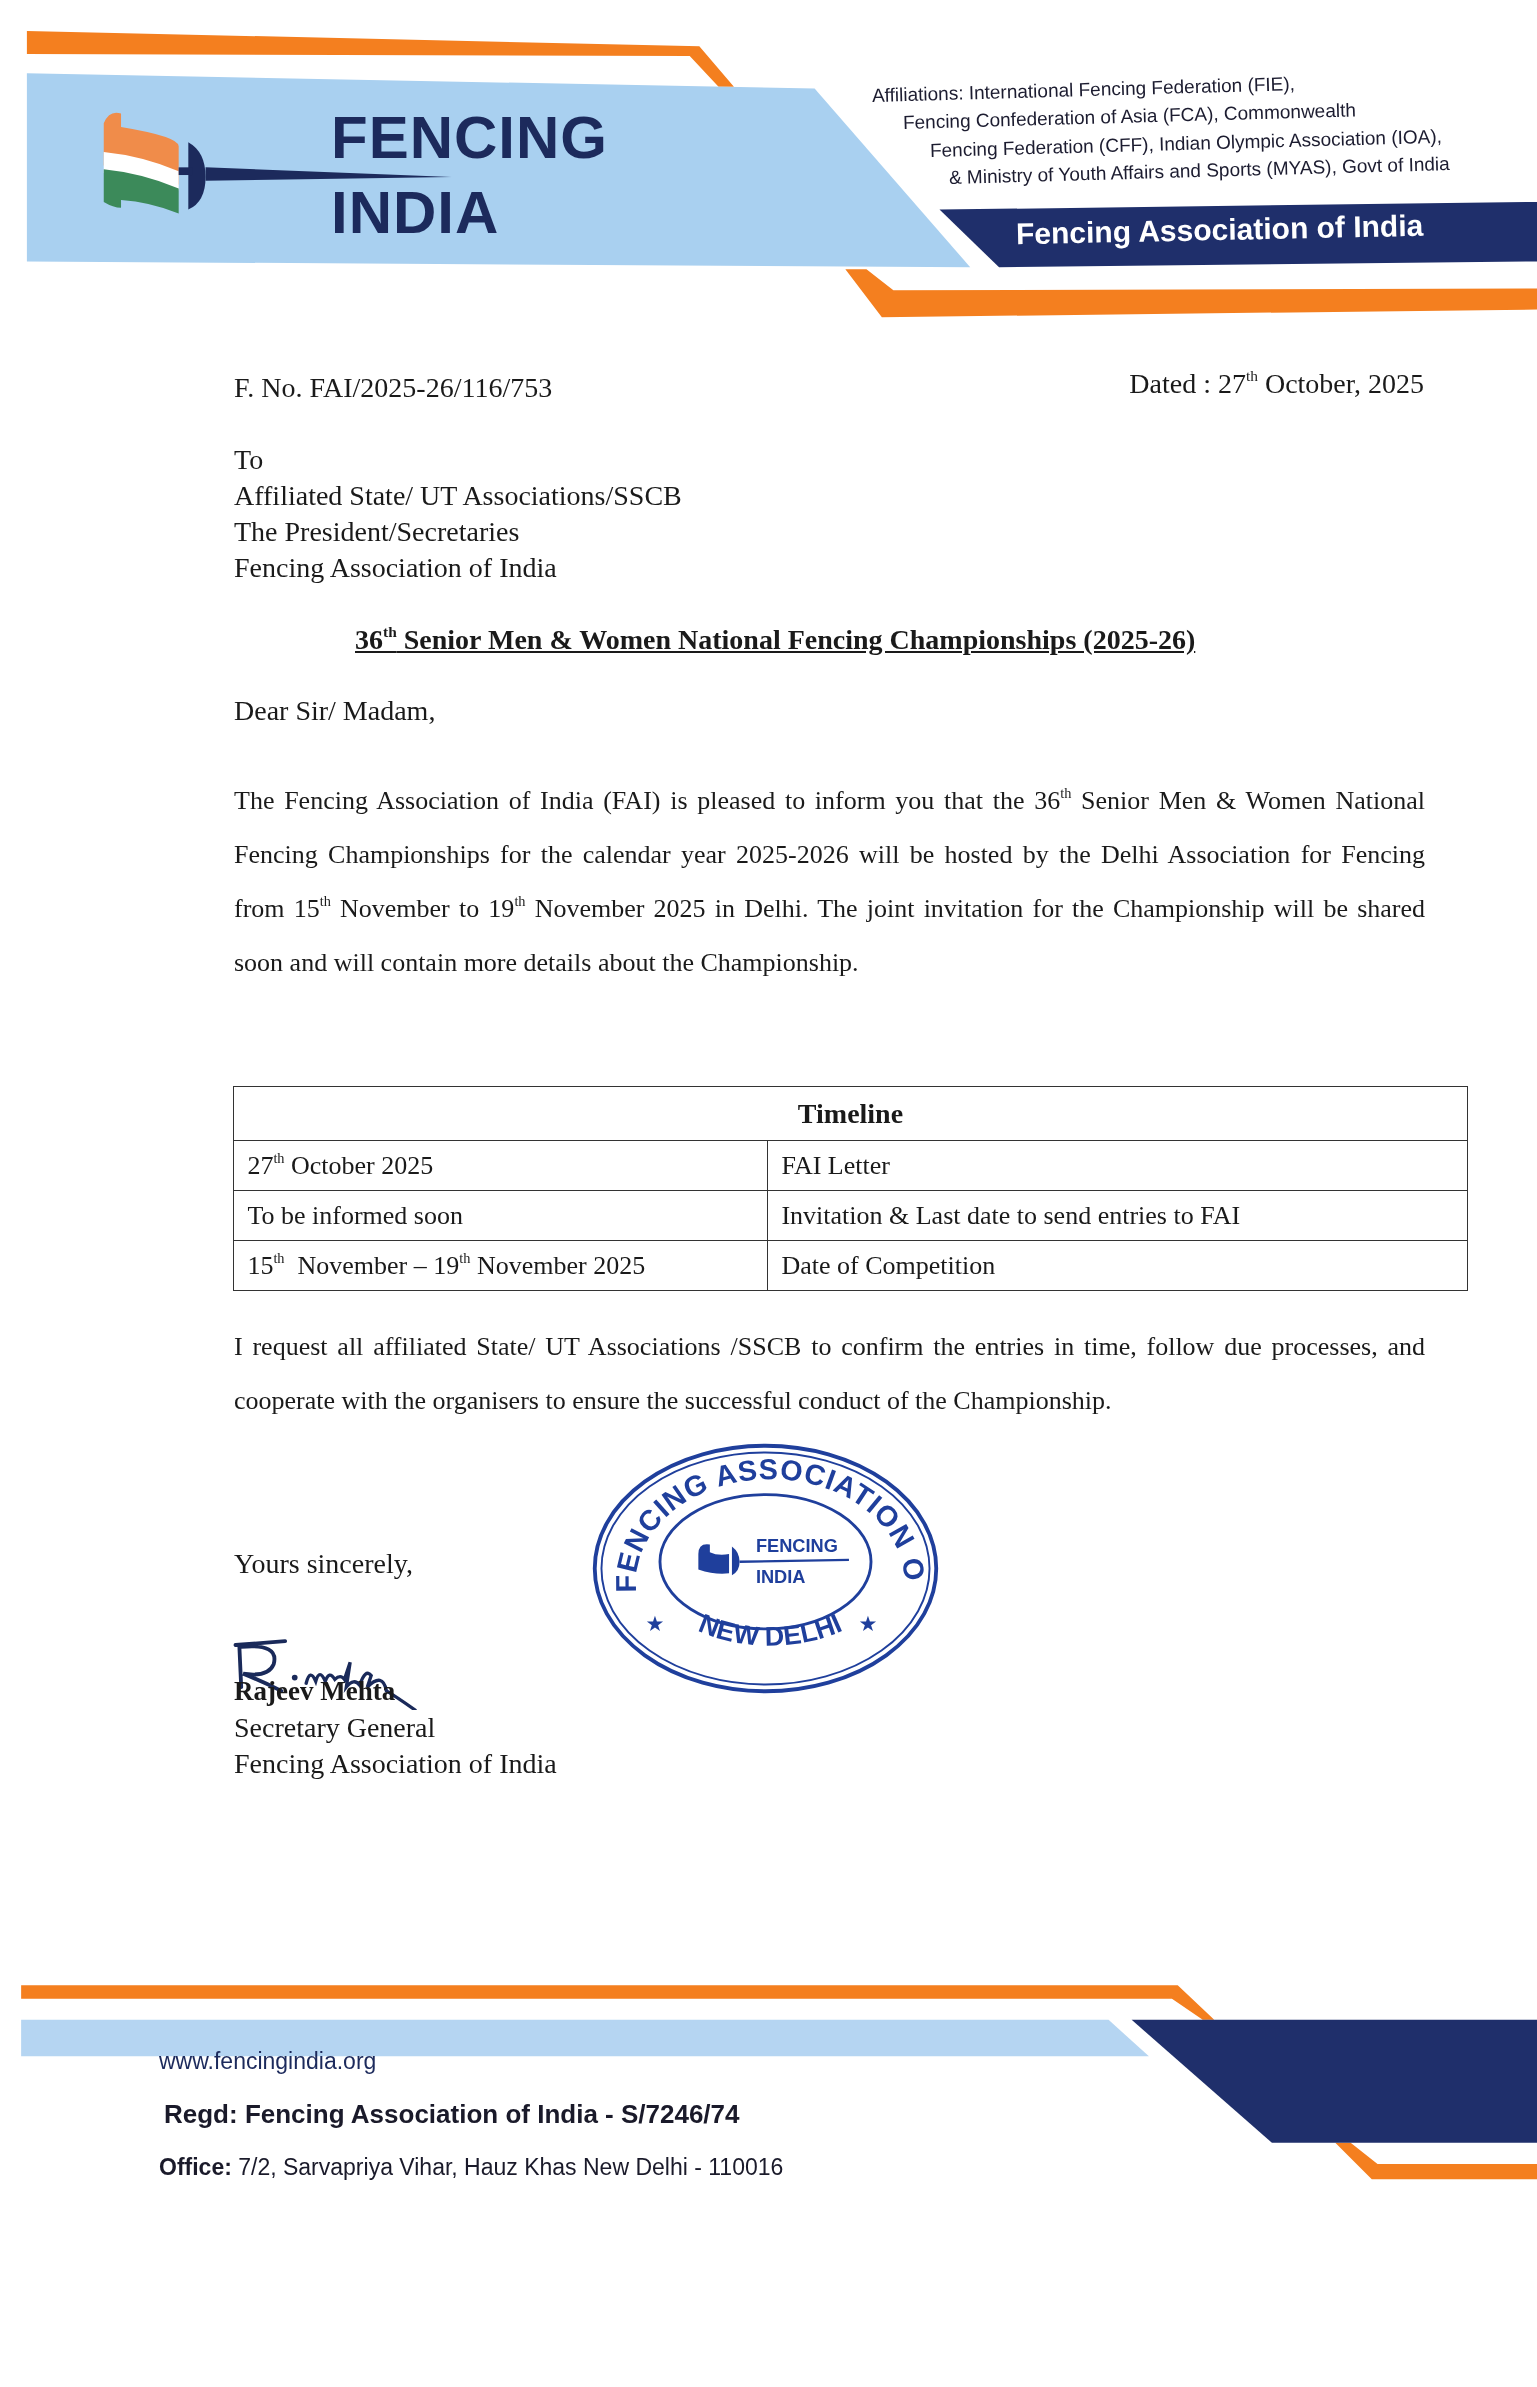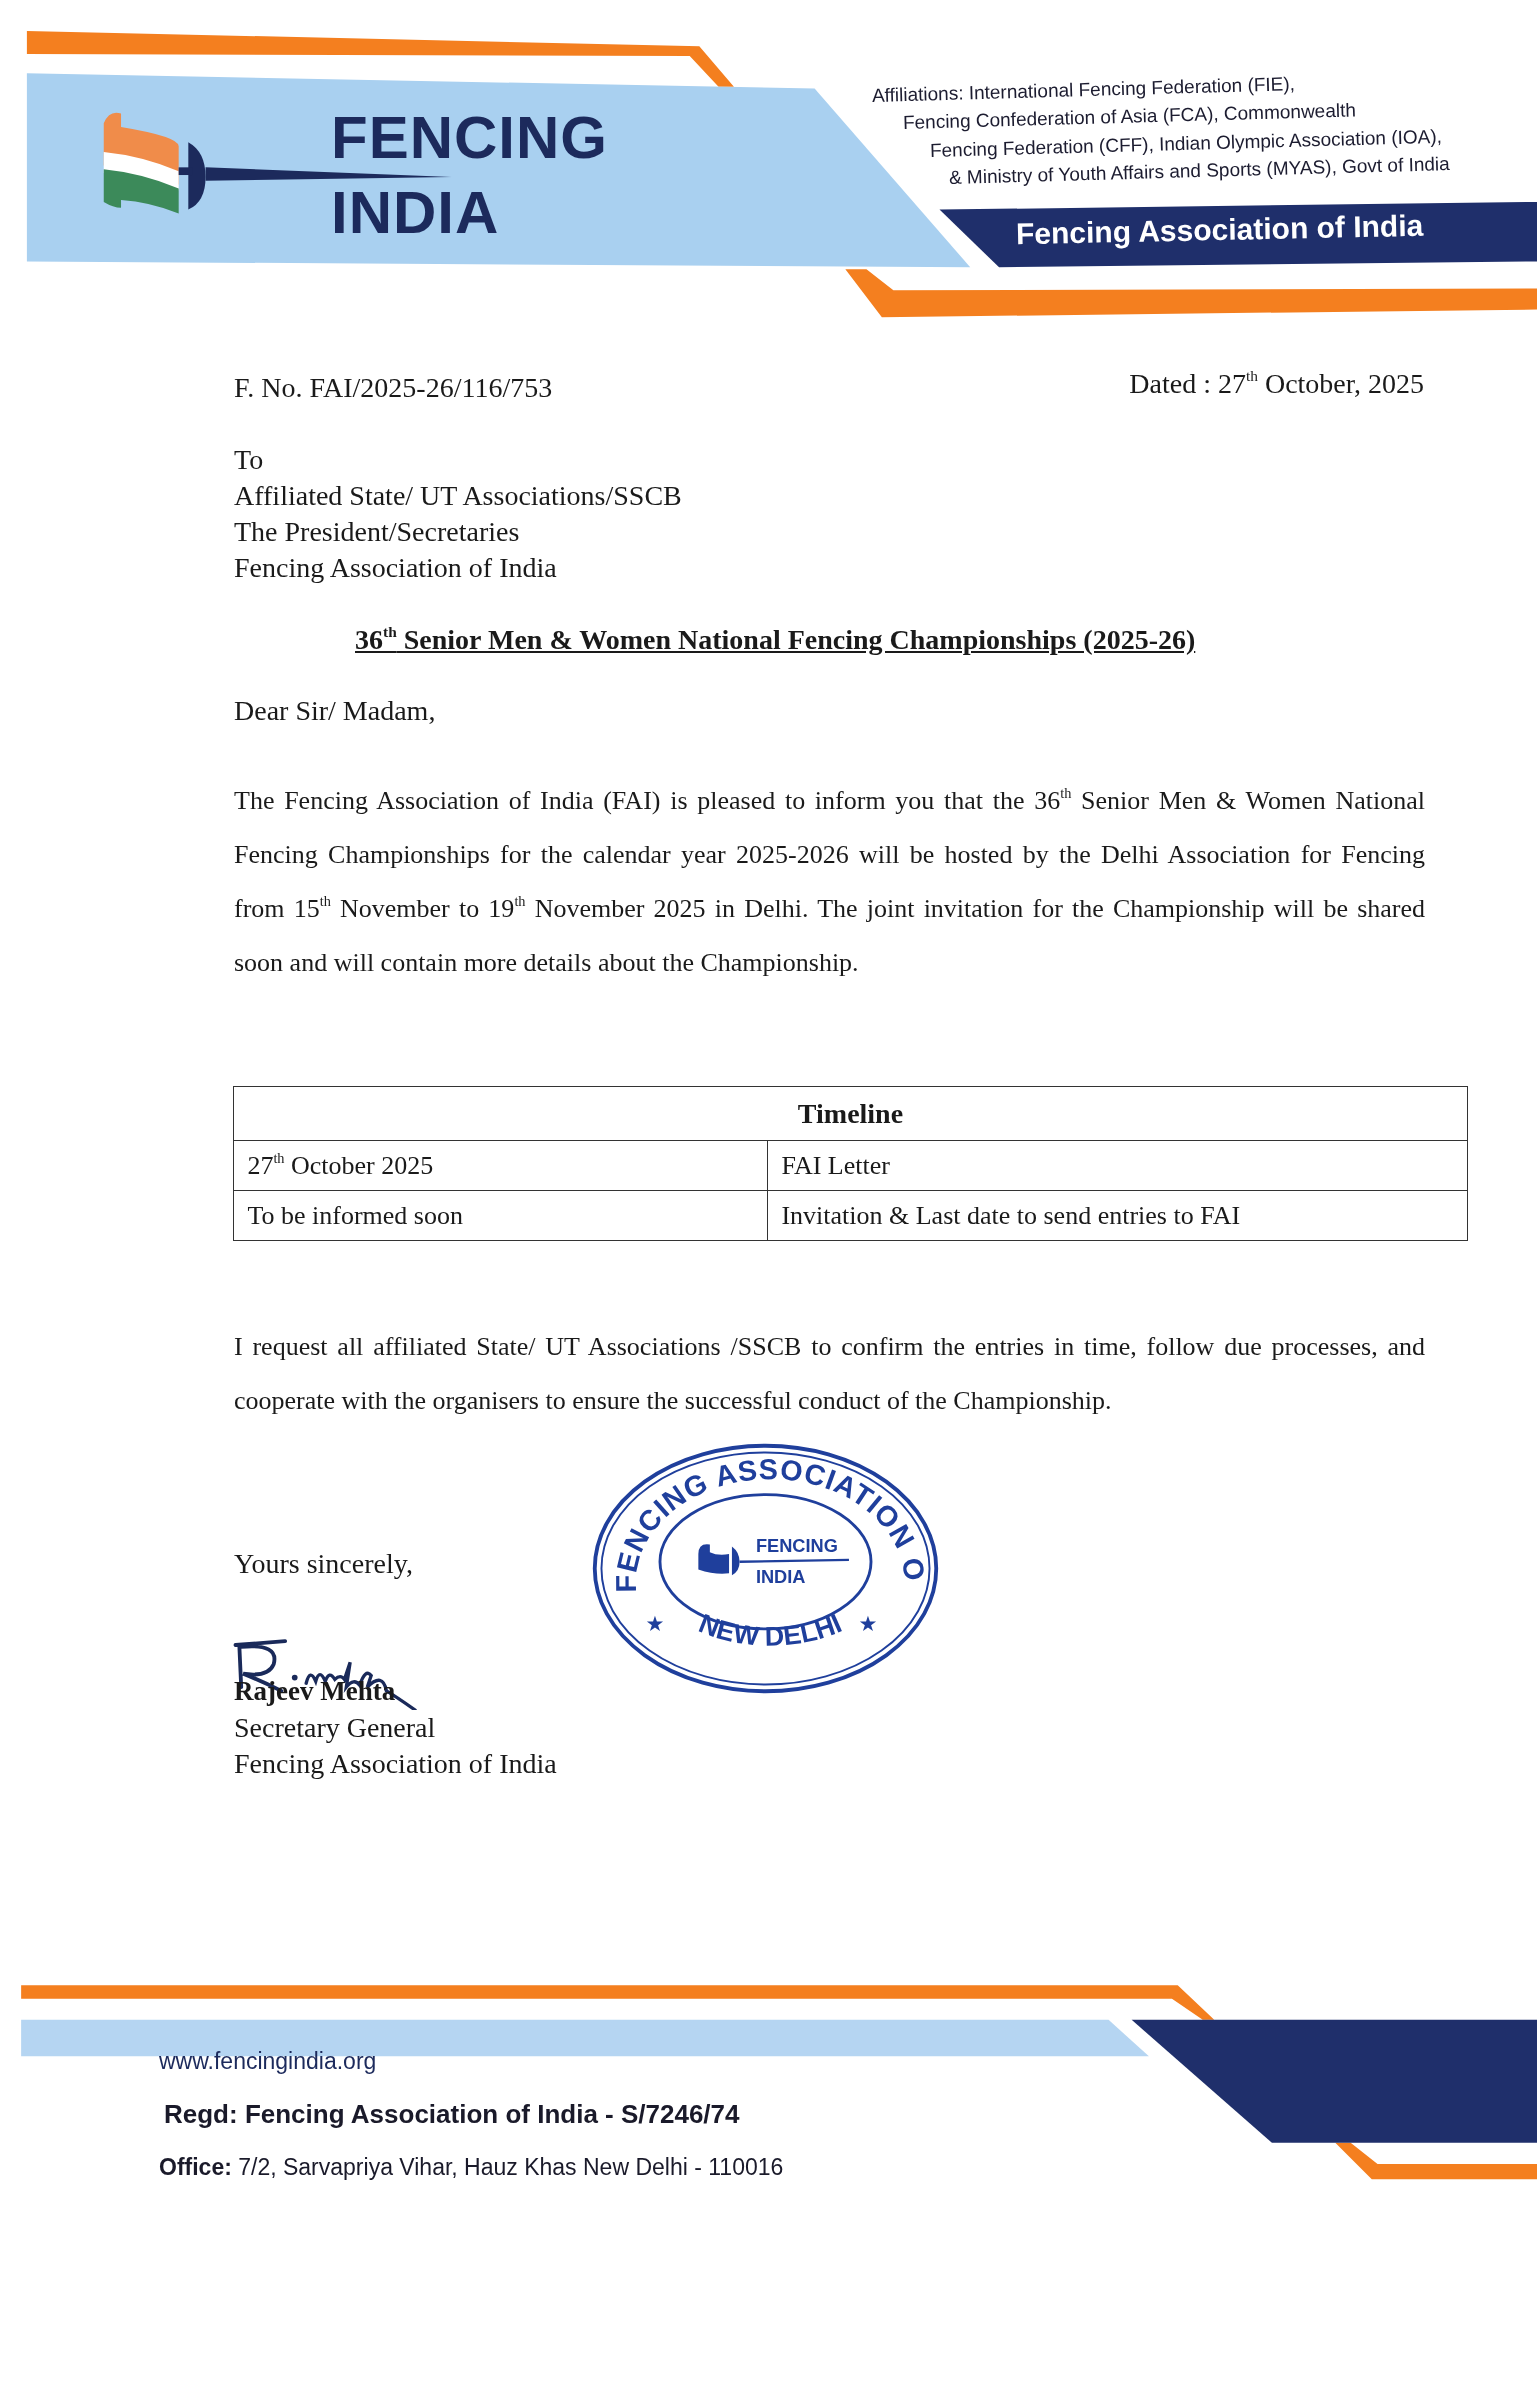--- a/index.html
+++ b/index.html
@@ -108,20 +108,24 @@
         <th colspan="2">Timeline</th>
       </tr>
   <tr>
     <td class="c1"><span>27</span><sup>th</sup><span> October 2025</span></td>
     <td>FAI Letter</td>
   </tr>
   <tr>
     <td class="c1"><span>To be informed soon</span></td>
     <td>Invitation &amp; Last date to send entries to FAI</td>
   </tr>
+  <tr>
+    <td class="c1" style="white-space:pre"><span>15</span><sup>th</sup><span>  November – 19</span><sup>th</sup><span> November 2025</span></td>
+    <td>Date of Competition</td>
+  </tr>
 </tbody>
   </table>
 
 <div class="para para2">I request all affiliated State/ UT Associations /SSCB to confirm the entries in time, follow due processes, and cooperate with the organisers to ensure the successful conduct of the Championship.</div>
 
 <div class="txt closing">Yours sincerely,</div>
 
 <svg class="sig-svg" viewBox="0 0 240 90">
   <path d="M8,22 L60,18 M12,22 L14,66 M14,24 q40,-4 34,18 q-6,14 -32,10 q20,8 40,18" stroke="#1a2a5a" stroke-width="4" fill="none" stroke-linecap="round"></path>
   <circle cx="70" cy="56" r="3" fill="#1a2a5a"></circle>

